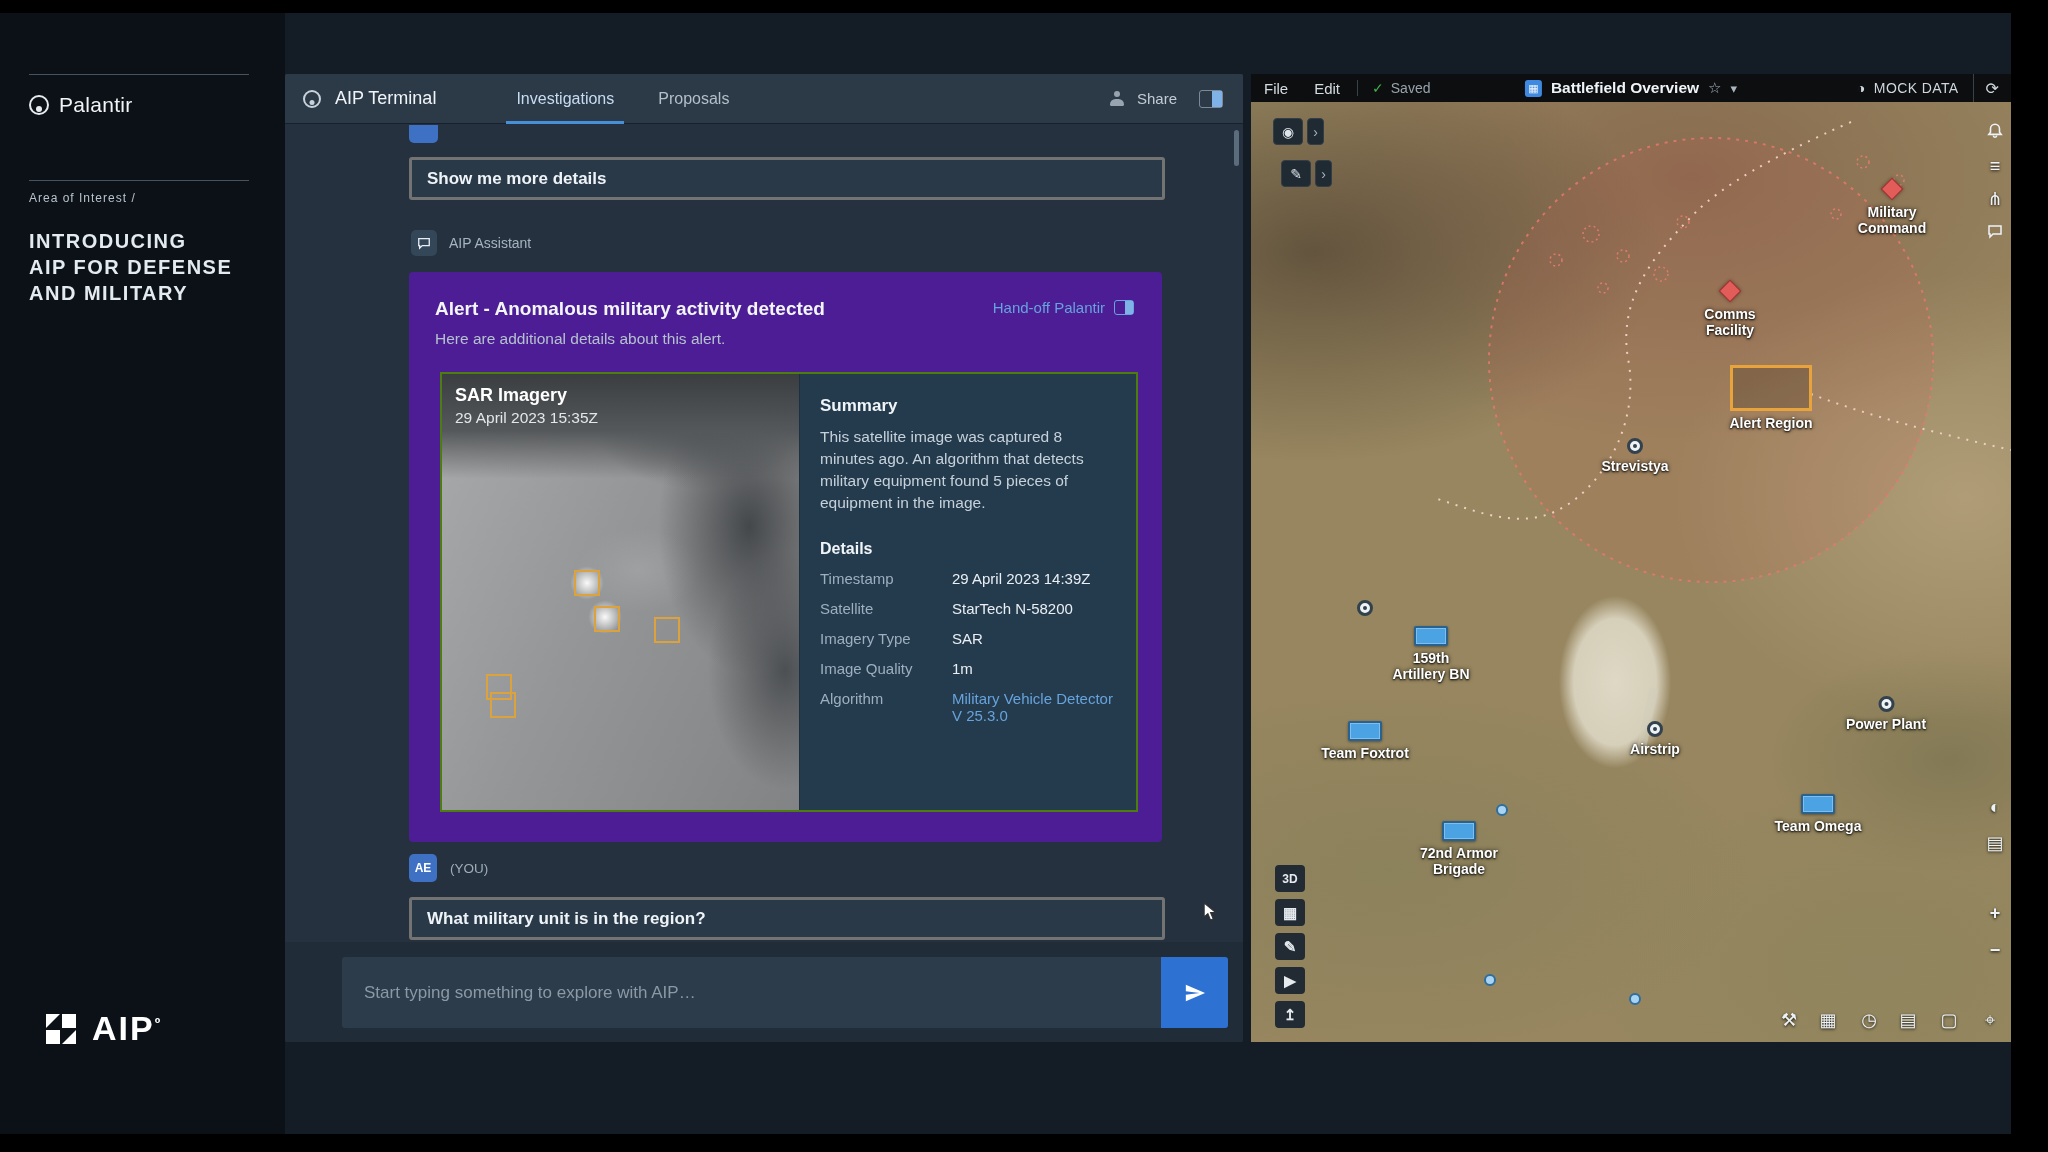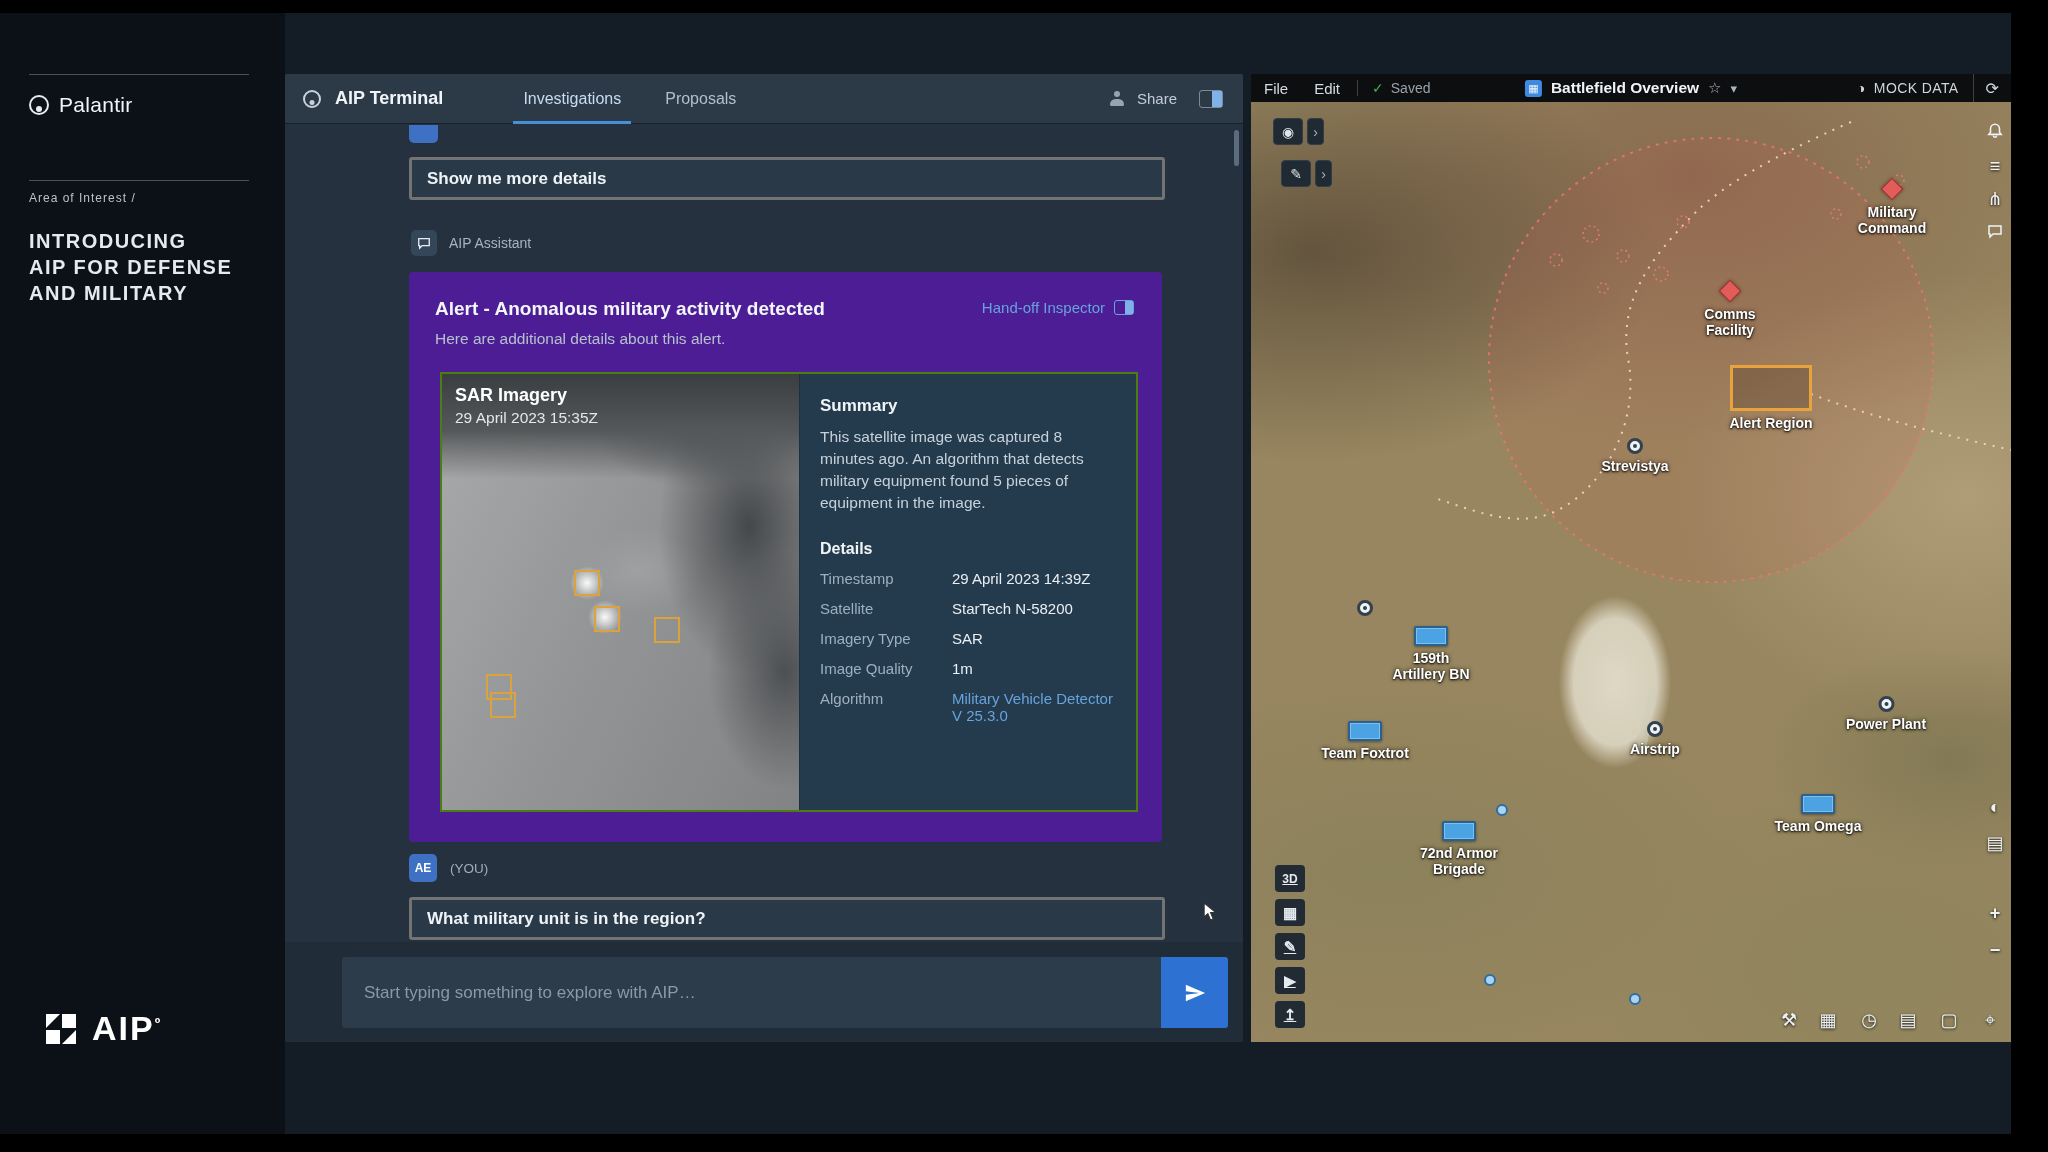--- a/index.html
+++ b/index.html
@@ -19,21 +19,21 @@
   .side-title { position:absolute; left:29px; top:215px; font-size:20px; line-height:26px; font-weight:600; letter-spacing:1.5px; color:#e4ebf0; }
   .aip-foot { position:absolute; left:46px; top:996px; display:flex; align-items:center; gap:16px; }
   .aip-foot .txt { font-size:34px; font-weight:700; letter-spacing:2px; color:#fff; }
   .aip-foot sup { font-size:15px; }
 
   
   .terminal { position:absolute; left:285px; top:61px; width:958px; height:968px; background:#25313e; border-radius:2px; overflow:hidden; }
   .t-header { position:absolute; top:0; left:0; right:0; height:50px; background:#2c3a48; border-bottom:1px solid #17212c; display:flex; align-items:center; }
   .ring-sm { width:18px; height:18px; border:2px solid #c9d2da; border-radius:50%; position:relative; margin-left:18px; }
   .ring-sm::after { content:""; position:absolute; left:50%; bottom:1px; transform:translateX(-50%); width:5px; height:5px; background:#c9d2da; border-radius:50%; }
-  .t-title { font-size:18px; font-weight:bold; color:#f0f4f8; margin-left:14px; }
+  .t-title { font-size:18px; font-weight:normal; color:#f0f4f8; margin-left:14px; }
   .tabs { display:flex; margin-left:58px; height:100%; }
   .tab { height:50px; line-height:50px; padding:0 22px; font-size:16px; color:#b3bfc9; position:relative; }
   .tab.active { color:#c8dcf1; }
   .tab.active::after { content:""; position:absolute; left:12px; right:12px; bottom:0; height:3px; background:#478fd6; }
   .hdr-right { margin-left:auto; display:flex; align-items:center; gap:12px; margin-right:20px; }
   .person { width:16px; height:15px; position:relative; }
   .person::before { content:""; position:absolute; top:0; left:5px; width:6px; height:6px; border-radius:50%; background:#97a4af; }
   .person::after { content:""; position:absolute; bottom:0; left:1px; width:14px; height:7px; border-radius:7px 7px 2px 2px; background:#97a4af; }
   .share-lbl { font-size:15px; color:#c3ccd4; }
   .panel-ico { width:24px; height:18px; border:1.5px solid #7d8a96; border-radius:3px; position:relative; margin-left:10px; }
@@ -115,21 +115,21 @@
   .mk-label { font-size:14px; font-weight:bold; color:#fff; text-align:center; line-height:1.12; text-shadow:0 1px 2px rgba(0,0,0,0.95), 0 0 4px rgba(0,0,0,0.8); margin-top:5px; }
   .sym-rect { width:34px; height:20px; background:#4ba3e3; border:2px solid #2a628f; border-radius:2px; box-shadow:inset 0 0 0 1px rgba(255,255,255,0.3), 0 1px 3px rgba(0,0,0,0.4); }
   .sym-diamond { width:16px; height:16px; background:#e25d5a; border:1.5px solid #8e2f2d; transform:rotate(45deg); margin:3px 0; box-shadow:0 0 4px rgba(0,0,0,0.4); }
   .sym-alert { width:82px; height:46px; border:3px solid #e8a33d; background:rgba(40,28,12,0.22); }
   .sym-pin { width:16px; height:16px; border-radius:50%; background:#eef3f6; border:3px solid #33414d; position:relative; }
   .sym-pin::after { content:""; position:absolute; inset:3px; border-radius:50%; background:#33414d; }
   .pin-sm { position:absolute; width:12px; height:12px; border-radius:50%; background:#a8d4f2; border:2px solid #2e6e9e; z-index:3; }
 
   .lt-btn { position:absolute; width:30px; height:27px; background:#202a33; border:1px solid #323d48; border-radius:4px; display:flex; align-items:center; justify-content:center; color:#dfe6eb; font-size:14px; z-index:5; }
   .lt-exp { position:absolute; width:17px; height:27px; background:#202a33; border:1px solid #323d48; border-radius:4px; display:flex; align-items:center; justify-content:center; color:#aab5bf; font-size:14px; z-index:5; }
-  .bl-btn { position:absolute; left:24px; width:30px; height:27px; background:#222b33; border-radius:4px; display:flex; align-items:center; justify-content:center; color:#e6ebf0; font-size:15px; font-weight:bold; z-index:5;text-decoration:underline; }
+  .bl-btn { position:absolute; left:24px; width:30px; height:27px; background:#222b33; border-radius:4px; display:flex; align-items:center; justify-content:center; color:#e6ebf0; font-size:15px; font-weight:bold; z-index:5; }
   .r-ico { position:absolute; left:731px; width:26px; height:26px; display:flex; align-items:center; justify-content:center; color:#eef3f7; font-size:18px; text-shadow:0 1px 3px rgba(0,0,0,0.9); z-index:5; }
   .bt-ico { position:absolute; top:905px; width:26px; height:26px; display:flex; align-items:center; justify-content:center; color:#eef3f7; font-size:18px; text-shadow:0 1px 3px rgba(0,0,0,0.9); z-index:5; }
 
   .bar-bottom { position:absolute; left:0; bottom:0; width:2048px; height:18px; background:#000; }
 </style>
 </head>
 <body>
 
 <div class="stage">
 
@@ -184,21 +184,21 @@
         <svg width="14" height="14" viewBox="0 0 16 16">
           <path d="M2 3h12v8H6l-3 3v-3H2z" fill="none" stroke="#e8eef3" stroke-width="1.5"></path>
         </svg>
       </span>
       <span class="asst-name">AIP Assistant</span>
     </div>
 
     <div class="alert-card">
       <div class="alert-title">Alert - Anomalous military activity detected</div>
       <div class="handoff">
-        <span>Hand-off Inspector</span>
+        <span>Hand-off Palantir</span>
         <span class="panel-ico"></span>
       </div>
       <div class="alert-sub">Here are additional details about this alert.</div>
 
       <div class="imagery">
         <div class="sar">
           <div class="sar-hdr">
             <div class="h1">SAR Imagery</div>
             <div class="h2">29 April 2023 15:35Z</div>
           </div>

